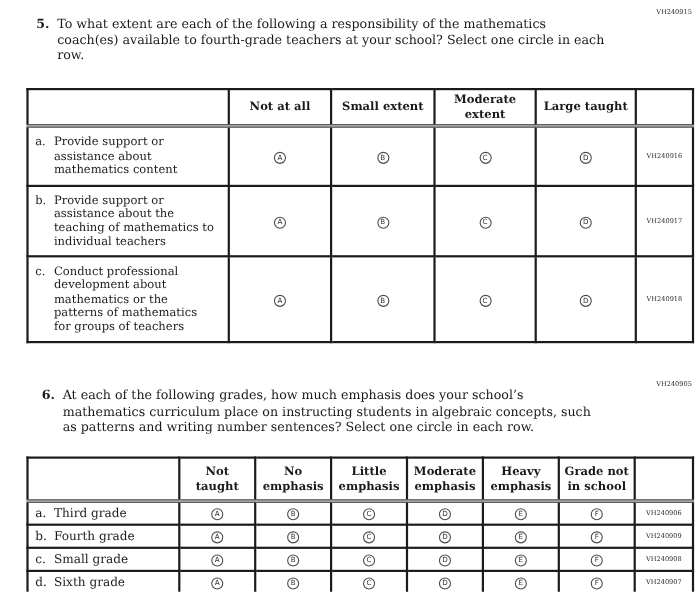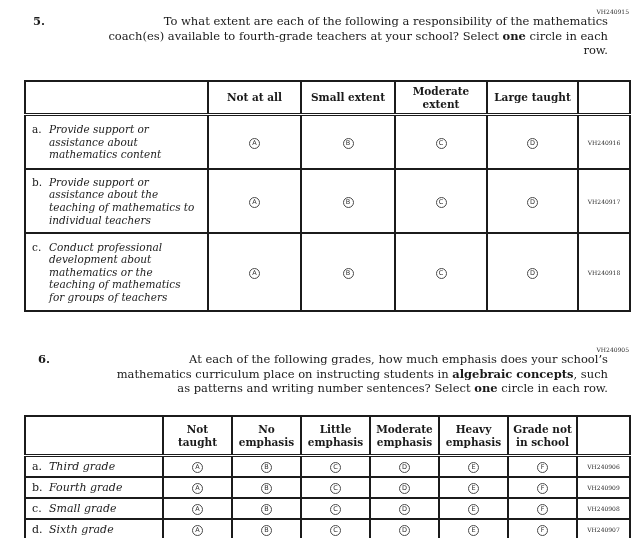--- a/index.html
+++ b/index.html
@@ -11,22 +11,22 @@
   .qcode{
     position:absolute;right:7px;width:120px;text-align:right;
     font-size:6px;letter-spacing:0;color:#2a2a2a;
   }
   .qcode.c5{top:8px;}
   .qcode.c6{top:346px;}
   .prompt{position:absolute;font-size:11.5px;line-height:14.6px;}
   .prompt.p5{left:33px;top:14px;width:575px;}
   .prompt.p6{left:38px;top:352px;width:570px;}
   .qnum{position:absolute;left:0;top:0;font-weight:bold;}
-  .ptext{white-space:pre-wrap;text-align:right;}
-  .bold{font-weight:bold;}
+  .ptext{margin-left:19px;white-space:pre-wrap;}
+  .bold{font-weight:normal;}
 
   table.qtable{
     position:absolute;left:24px;border-collapse:collapse;table-layout:fixed;
     background:#fff;
   }
   table.q5{top:80px;width:605px;padding-left:46px;}
   table.q6{top:415px;width:605px;}
   .qtable td,.qtable th{border:2px solid #1b1b1b;padding:0;}
   .qtable thead th{
     border-bottom:3px double #1b1b1b;
@@ -35,21 +35,21 @@
   }
   .q5 thead th{height:31px;}
   .q6 thead th{height:37px;}
   .q5 tbody tr:nth-child(1) td{height:52px;}
   .q5 tbody tr:nth-child(2) td{height:62px;}
   .q5 tbody tr:nth-child(3) td{height:76px;}
   .q6 tbody td{height:19px;}
   td.stub{vertical-align:middle;}
   .stubwrap{display:flex;align-items:flex-start;padding:2px 2px 2px 6px;}
   .rletter{width:17px;flex:0 0 17px;font-size:10.5px;line-height:12.6px;}
-  .rtext{font-size:10.5px;line-height:12.6px;white-space:pre-wrap;font-style:italic;}
+  .rtext{font-size:10.5px;line-height:12.6px;white-space:pre-wrap;}
   .q6 .rletter,.q6 .rtext{font-size:11px;line-height:13px;}
   td.opt{text-align:center;vertical-align:middle;}
   .circle{
     display:inline-block;width:11px;height:11px;border:1px solid #4a4a4a;
     border-radius:50%;box-sizing:border-box;
     font-family:"DejaVu Sans","Liberation Sans",sans-serif;
     font-size:6.5px;line-height:9px;text-align:center;color:#2f2f2f;
     vertical-align:middle;
   }
   td.codecell{
@@ -121,21 +121,21 @@
       <td class="opt"><span class="circle">D</span></td>
       <td class="codecell">VH240917</td>
     </tr>
     <tr>
       <td class="stub">
         <div class="stubwrap">
           <span class="rletter">c.</span>
           <span class="rtext">Conduct professional
 development about
 mathematics or the
-teaching of mathematics
+patterns of mathematics
 for groups of teachers</span>
         </div>
       </td>
       <td class="opt"><span class="circle">A</span></td>
       <td class="opt"><span class="circle">B</span></td>
       <td class="opt"><span class="circle">C</span></td>
       <td class="opt"><span class="circle">D</span></td>
       <td class="codecell">VH240918</td>
     </tr>
   </tbody>

